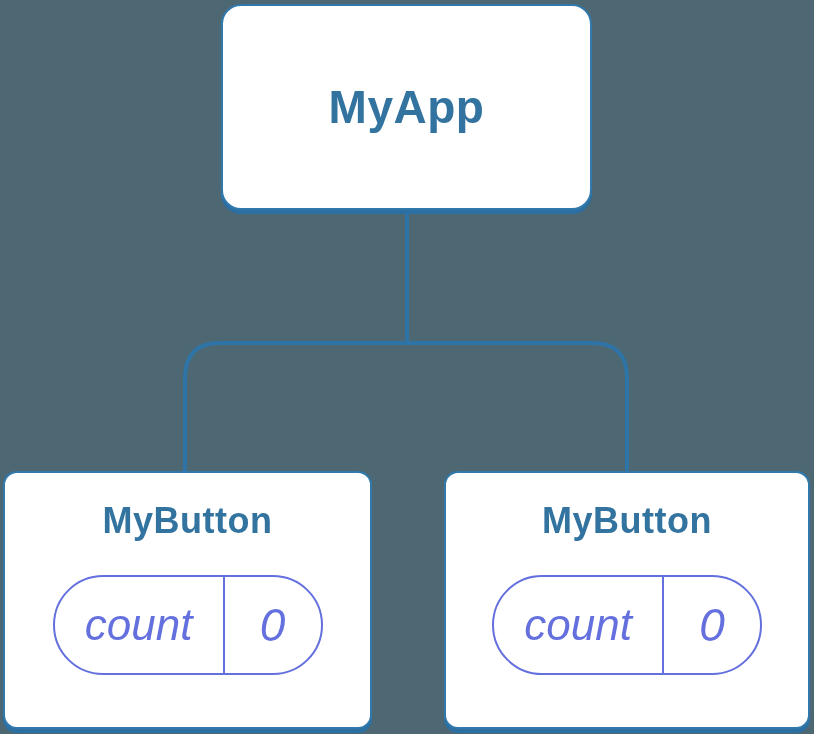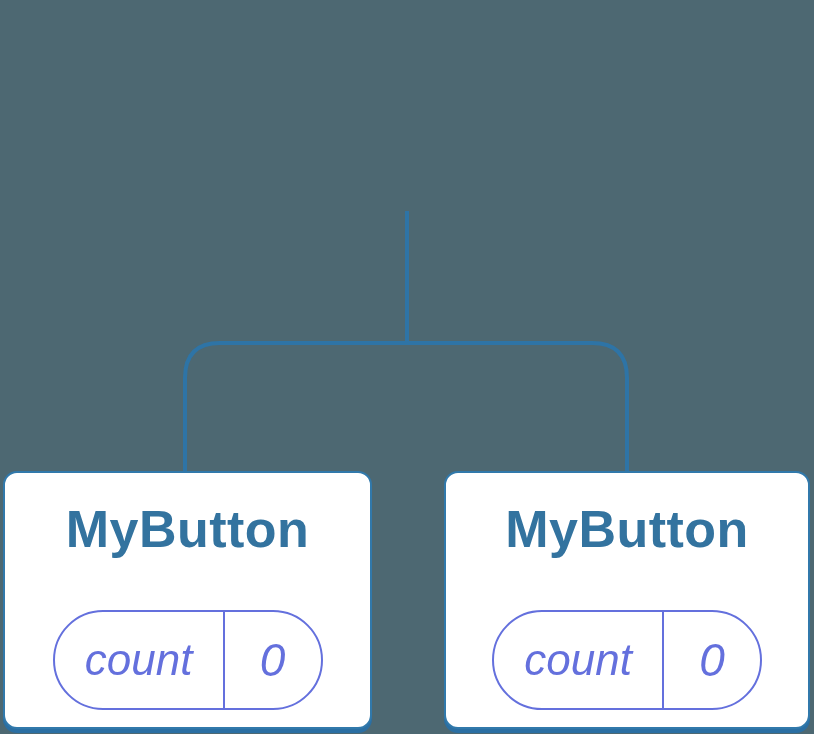--- a/index.html
+++ b/index.html
@@ -53,26 +53,26 @@
   }
   .node-child-left  { left: 3px;   width: 369px; }
   .node-child-right { left: 444px; width: 366px; }
   .root-label {
     font-size: 46px;
     font-weight: 600;
     color: var(--node-label, #33739f);
     letter-spacing: 0.5px;
   }
   .child-label {
-    font-size: 52px;
+    font-size: 36px;
     font-weight: 600;
     color: var(--node-label, #33739f);
     letter-spacing: 0.5px;
     line-height: 1.1;
-    margin-bottom: 52px;
+    margin-bottom: 34px;
   }
   .state-pill {
     width: 270px; height: 100px;
     border: 2px solid var(--state-accent, #6470dd);
     border-radius: 999px;
     background: var(--node-fill, #ffffff);
     display: flex;
     overflow: hidden;
     font-style: italic;
   }
@@ -93,20 +93,23 @@
 </head>
 <body>
 
 <div class="canvas">
 
   <svg class="connectors" viewBox="0 0 814 734" xmlns="http://www.w3.org/2000/svg">
     <path d="M407 211 L407 345"></path>
     <path d="M185 471 L185 378 Q185 343 220 343 L592 343 Q627 343 627 378 L627 471"></path>
   </svg>
 
+  <div class="node node-root">
+    <div class="root-label">MyApp</div>
+  </div>
 
   <div class="node node-child node-child-left">
     <div class="child-label">MyButton</div>
     <div class="state-pill">
       <span class="state-name">count</span>
       <span class="state-value">0</span>
     </div>
   </div>
 
   <div class="node node-child node-child-right">

